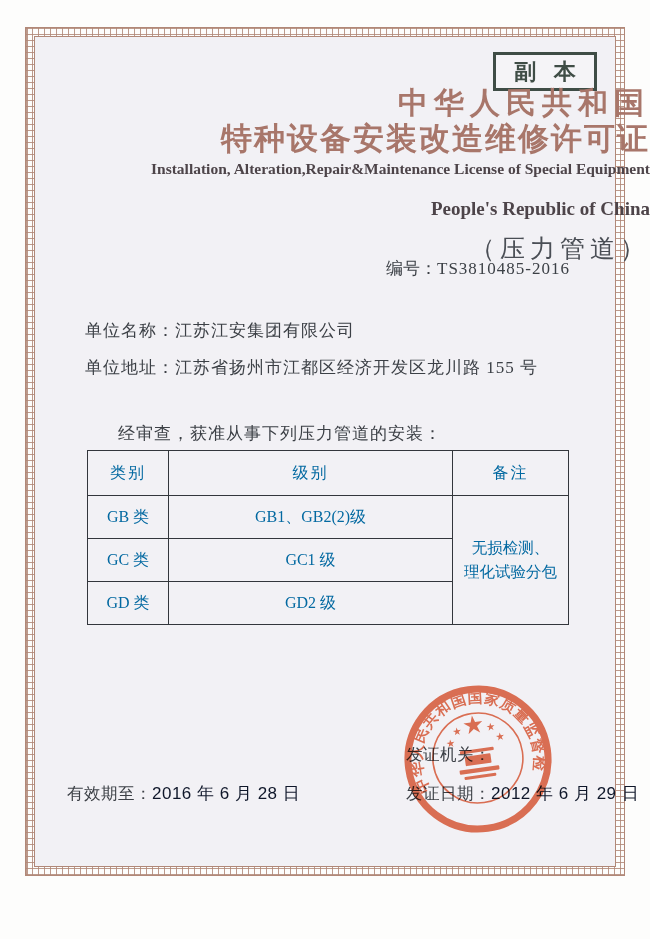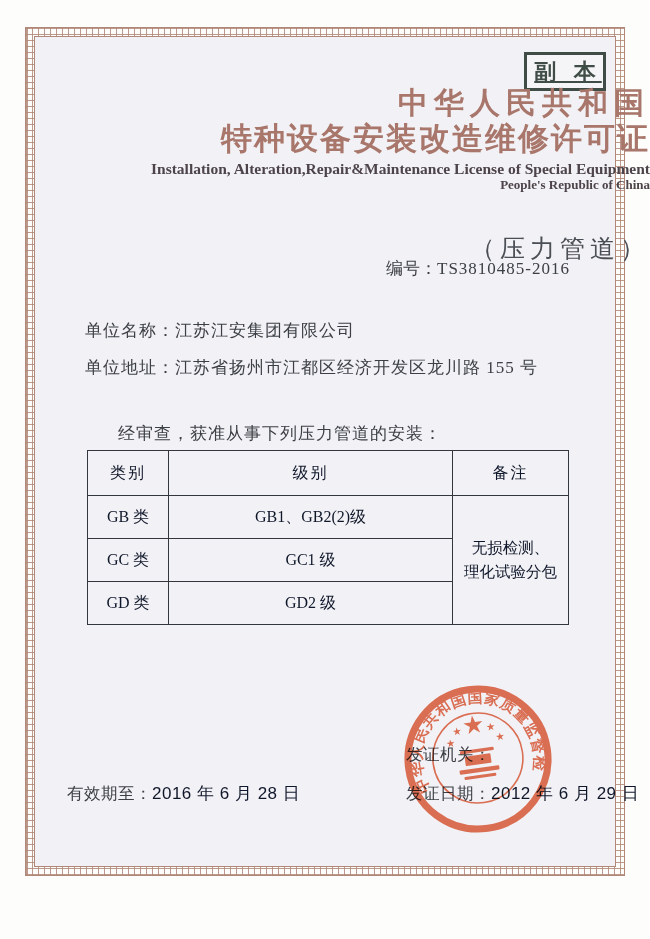--- a/index.html
+++ b/index.html
@@ -16,42 +16,42 @@
     padding:8px;border:1px solid var(--frame);
     background-image:
       repeating-linear-gradient(90deg, rgba(177,136,120,.85) 0 1.5px, rgba(177,136,120,0) 1.5px 6px),
       repeating-linear-gradient(0deg, rgba(177,136,120,.85) 0 1.5px, rgba(177,136,120,0) 1.5px 6px);
     pointer-events:none;}
   .frame-inner{width:100%;height:100%;background:var(--paper);border:1px solid var(--frame);}
 
   .abs{position:absolute;}
   .center{left:0;right:0;text-align:right;}
 
-  .badge{left:524px;top:52px;width:82px;height:39px;border:3px solid var(--badge);
+  .badge{left:493px;top:52px;width:104px;height:39px;border:3px solid var(--badge);
     display:flex;align-items:center;justify-content:center;
     font-size:22px;font-weight:bold;color:var(--badge);letter-spacing:6px;
-    text-indent:6px;background:rgba(255,255,255,.25);text-decoration:underline;}
+    text-indent:6px;background:rgba(255,255,255,.25);}
 
   .title-cn1{top:83px;font-size:30px;font-weight:bold;color:var(--title);letter-spacing:6px;}
   .title-cn2{top:118px;font-size:31px;font-weight:bold;color:var(--title);letter-spacing:2px;}
   .title-en1{top:160px;font-size:15.5px;font-weight:bold;color:var(--entitle);}
-  .title-en2{top:177px;font-size:13px;font-weight:bold;color:var(--entitle);}
+  .title-en2{top:198px;font-size:19px;font-weight:bold;color:var(--entitle);}
   .scope{top:232px;font-size:25px;color:#4a4e55;letter-spacing:5px;font-weight:500;}
 
   .license-line{top:257px;right:80px;font-size:17px;color:#3c4046;}
   .license-line .num{font-size:17px;letter-spacing:1px;}
 
   .field-line{left:85px;font-size:17px;color:#3c4046;letter-spacing:1px;}
   .unit-name{top:319px;}
   .unit-addr{top:356px;}
 
   .caption{left:118px;top:422px;font-size:17px;color:#3c4046;letter-spacing:1px;}
 
   .cert-table{left:87px;top:450px;width:481px;border-collapse:collapse;
-    font-size:16px;color:#0f172a;table-layout:fixed;}
+    font-size:16px;color:#0369a1;table-layout:fixed;}
   .cert-table th,.cert-table td{border:1.6px solid #33363c;text-align:center;
     font-weight:normal;padding:0 4px;}
   .cert-table th{height:45px;letter-spacing:2px;}
   .cert-table td{height:43px;}
   .col-cat{width:81px;} .col-level{width:284px;} .col-remark{width:116px;}
   .remark-cell{text-align:left;padding-left:10px;line-height:1.55;font-size:15.5px;}
 
   .grant-line{font-size:16.5px;color:#3c4046;letter-spacing:.5px;z-index:3;}
   .row1{top:744px;} .row2{top:782px;}
   .colL{left:67px;} .colR{left:362px;margin-left:44px;}

